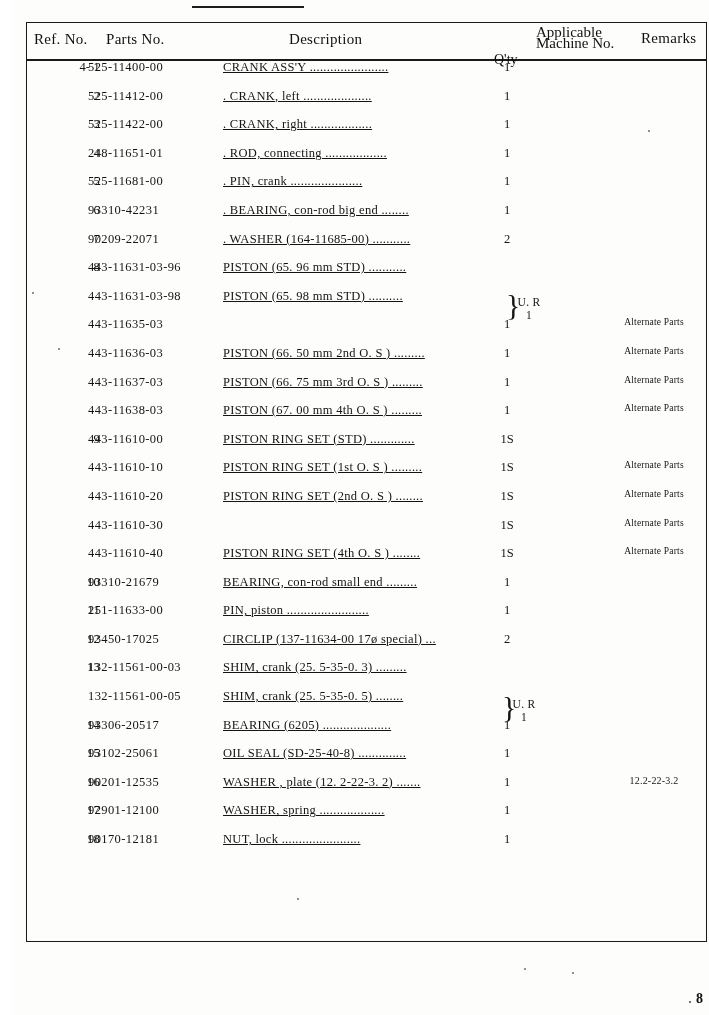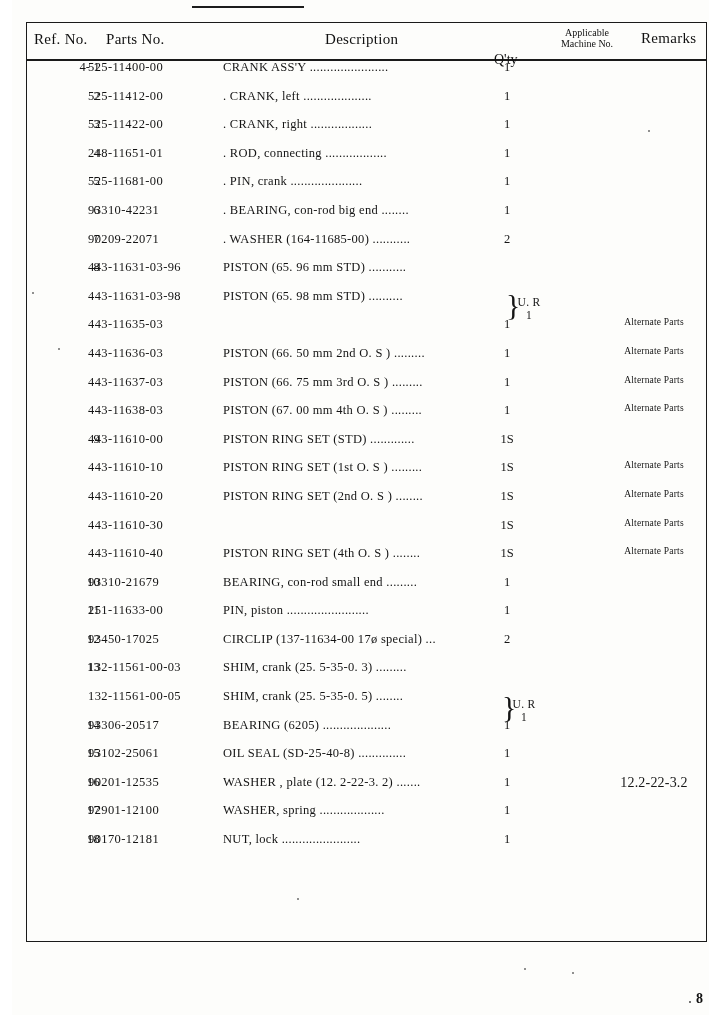--- a/index.html
+++ b/index.html
@@ -64,23 +64,23 @@
     height: 37px;
   }
   .th {
     position: absolute;
     font-family: "Liberation Serif", serif;
     color: #111;
     white-space: nowrap;
   }
   .th-ref   { left: 8px;   top: 9px;  font-size: 15px; letter-spacing: 0.3px; }
   .th-parts { left: 80px;  top: 9px;  font-size: 15px; letter-spacing: 0.3px; }
-  .th-desc  { left: 263px; top: 9px;  font-size: 15px; letter-spacing: 0.3px; margin-left: 36px; }
+  .th-desc  { left: 263px; top: 9px;  font-size: 15px; letter-spacing: 0.3px; }
   .th-qty   { left: 468px; top: 9px;  font-size: 14px; margin-top: 21px; }
-  .th-app   { left: 510px; top: 5px;  font-size: 10px; line-height: 11px; text-align: center; width: 62px; margin-left: 20px;}
+  .th-app   { left: 510px; top: 5px;  font-size: 15px; line-height: 11px; text-align: center; width: 62px;}
   .th-rem   { left: 615px; top: 8px;  font-size: 15px; letter-spacing: 0.3px; }
 
   
   .rows {
     position: absolute;
     left: 14px;
     top: 60px;
     width: 681px;
   }
   .row {
@@ -102,37 +102,38 @@
   }
   .c-part {
     left: 62px;
     font-size: 12.5px;
     letter-spacing: 0.4px;
   }
   .c-desc {
     left: 197px;
     font-size: 12.5px;
     letter-spacing: 0.3px;
+    text-decoration: underline;
   }
   .c-qty {
     left: 470px;
     width: 22px;
     text-align: center;
     font-size: 12.5px;
   }
   .c-rem {
     left: 580px;
     width: 96px;
     text-align: center;
     font-size: 9.5px;
     color: #151515;
     letter-spacing: 0.2px;
     font-family: Liberation Serif, serif;
   }
-  .c-rem.big { font-size: 14px; }
+  .c-rem.big { font-size: 10px; }
 
   
   .brace {
     position: absolute;
     font-size: 30px;
     line-height: 30px;
     color: #141414;
     font-family: "Liberation Serif", serif;
   }
   .brace-label {

